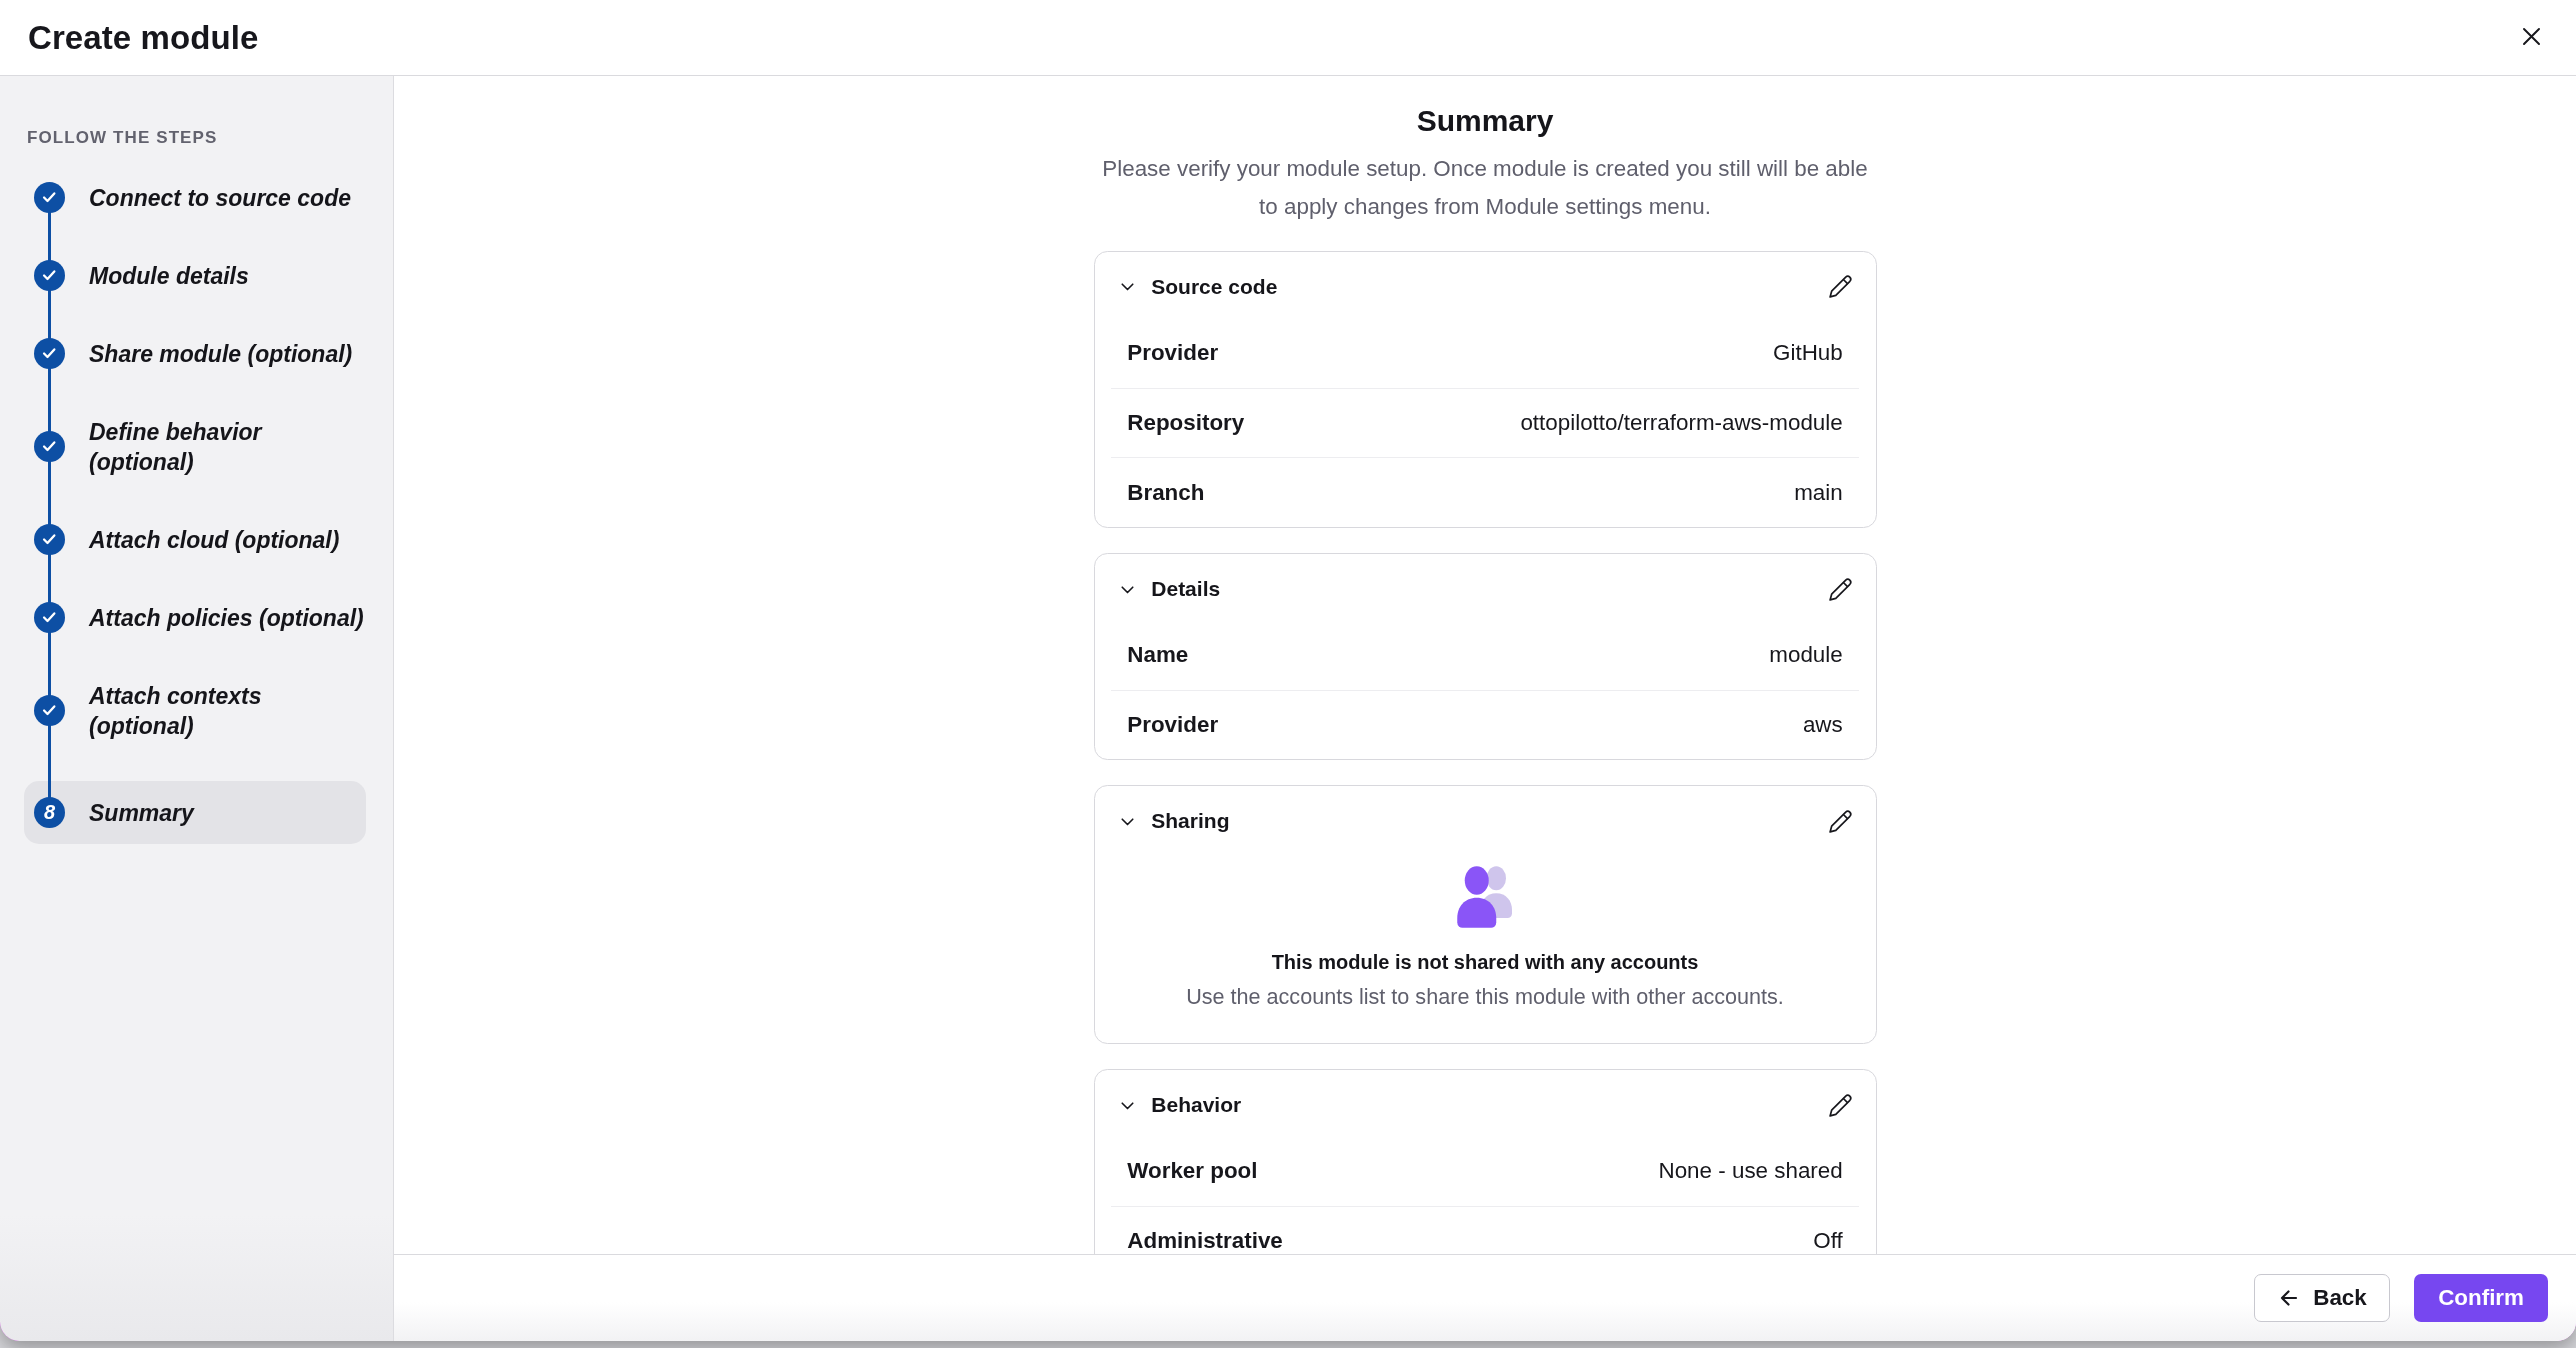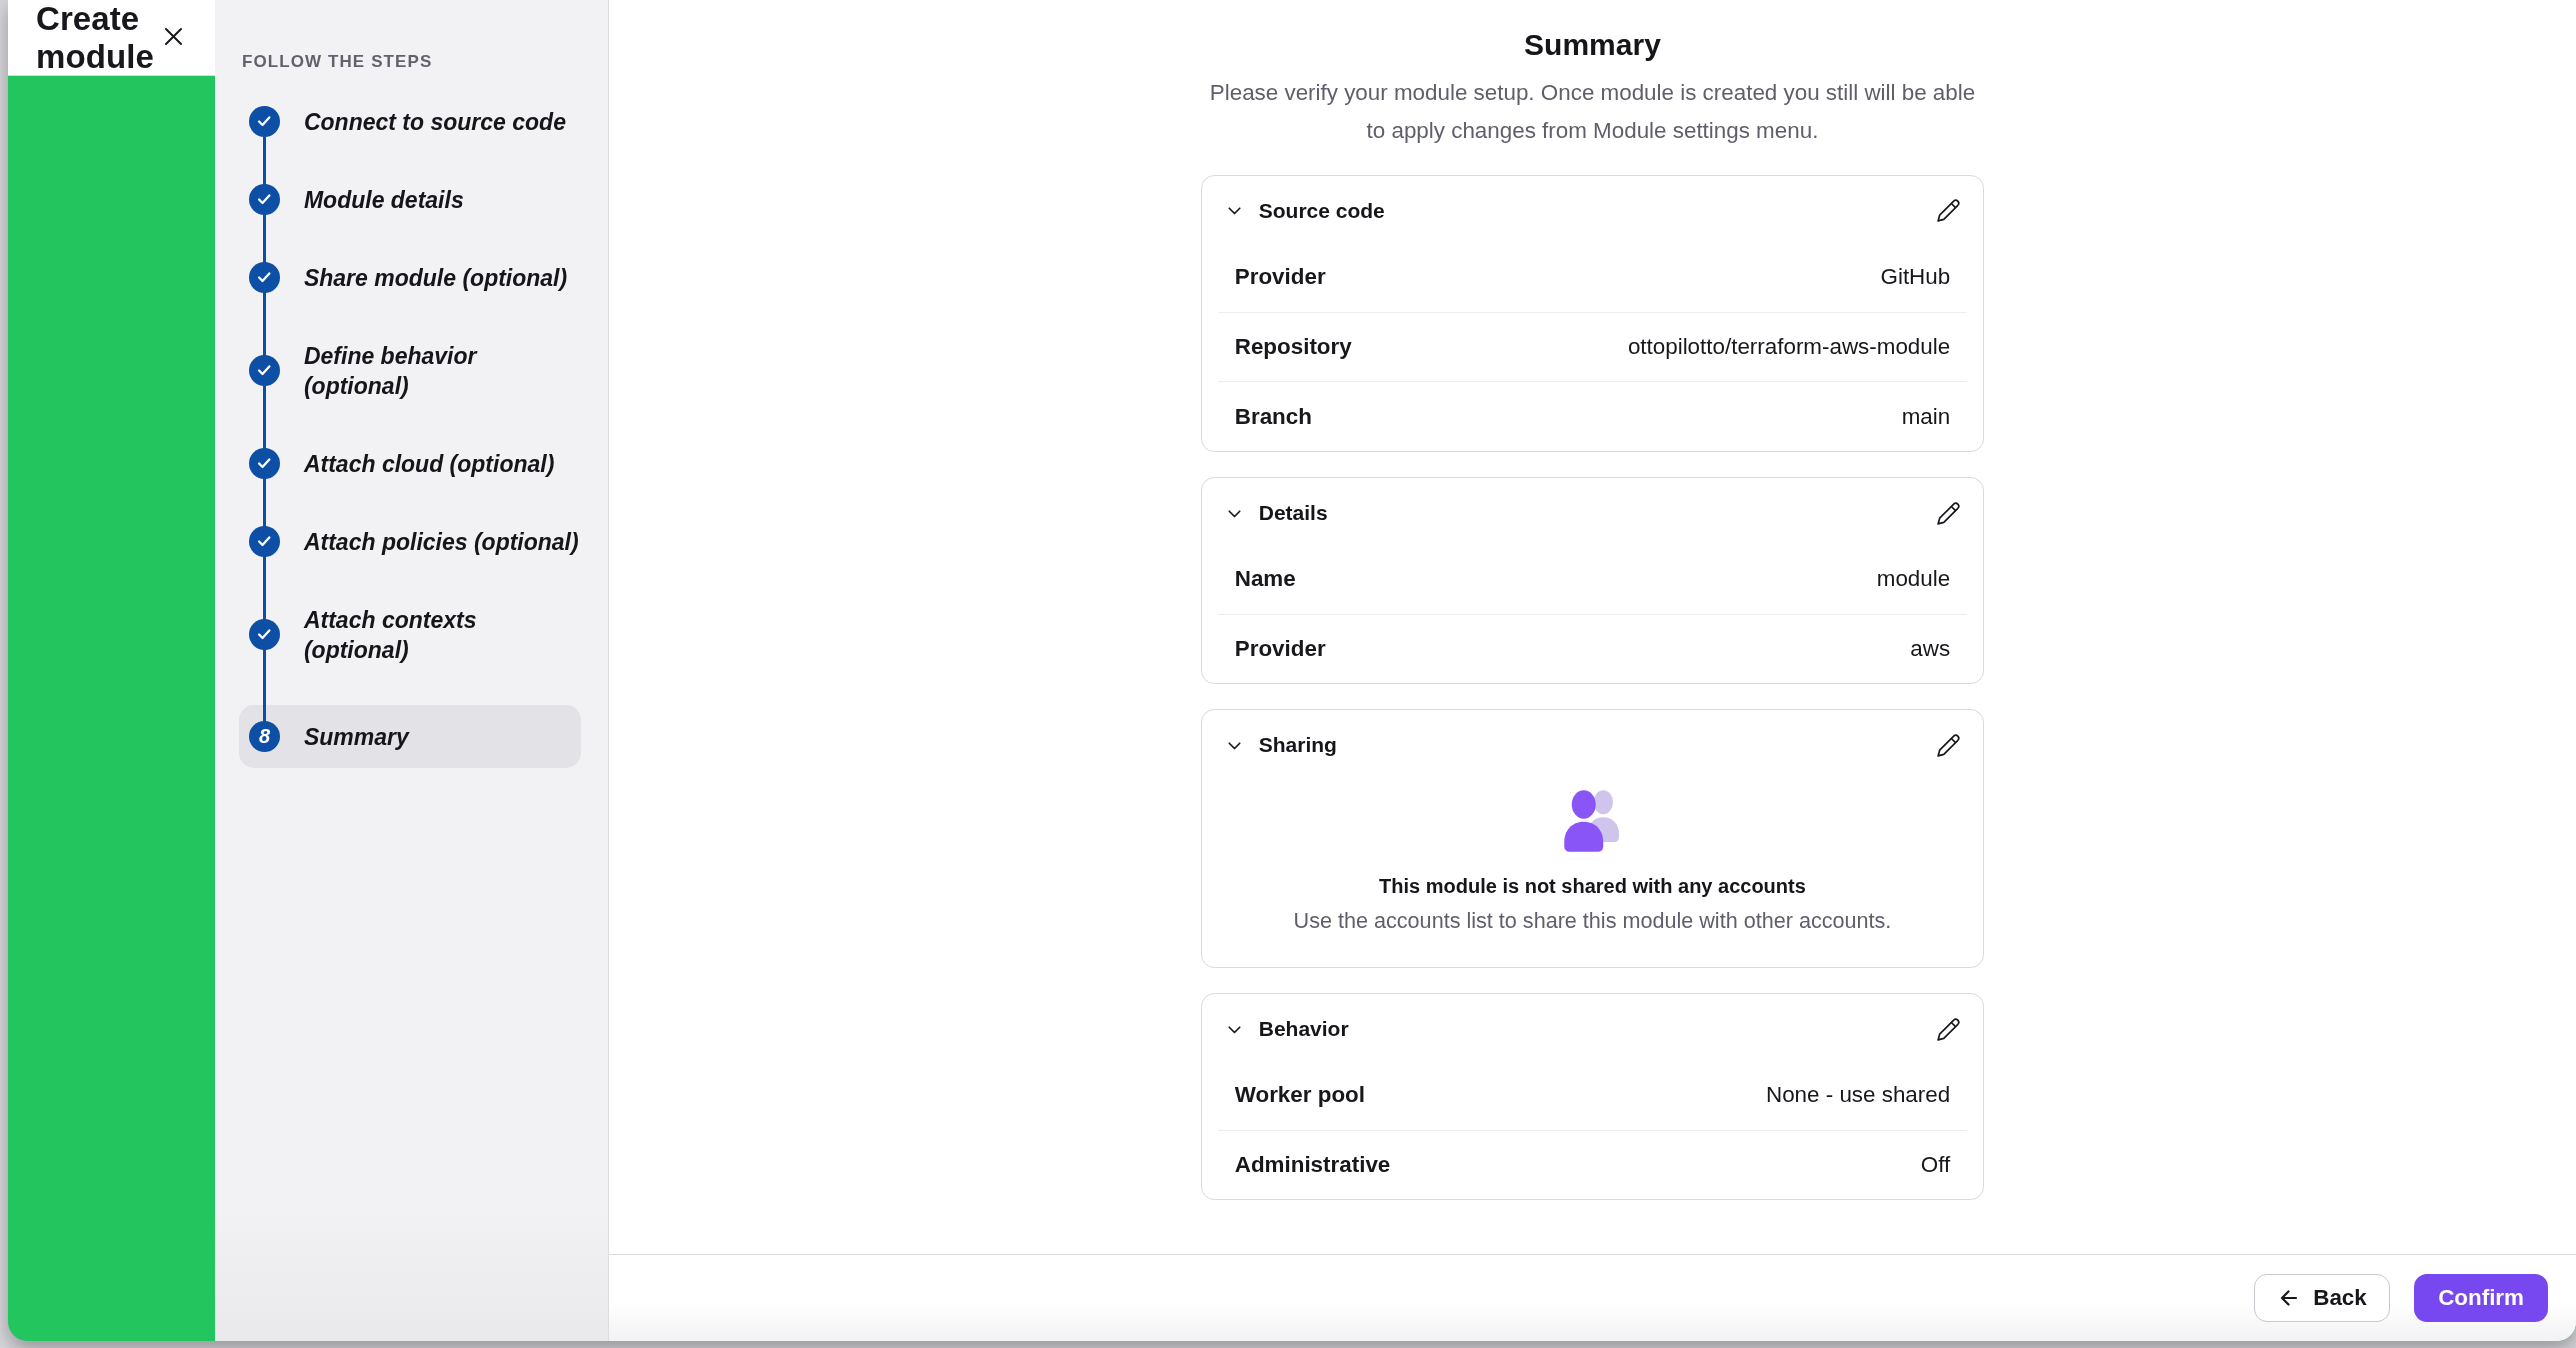--- a/index.html
+++ b/index.html
@@ -6,25 +6,25 @@
   html,body { width:2576px; height:1348px; }
   body {
     font-family:"Liberation Sans", sans-serif;
     background:#d7d7db;
     position:relative;
     overflow:hidden;
     color:#17171c;
   }
   .modal {
     position:absolute; left:0; top:0; right:0; bottom:7.5px;
-    background:#22c55e;
+    background:#d946ef;
     border-radius:0 0 19.4px 19.4px;
     overflow:hidden;
     box-shadow:0 7.5px 19.4px rgba(0,0,0,.30);
-    display:flex; margin-left:8px;
+    display:flex; flex-direction:column;
   }
   
   .hdr {
     height:76px; flex:0 0 76px;
     border-bottom:1.5px solid #dadade;
     display:flex; align-items:center;
     padding:0 28px;
     background:#fff;
   }
   .hdr-title { font-size:33px; font-weight:700; letter-spacing:0.1px; }
@@ -98,21 +98,21 @@
   .share-sub { font-size:21.6px; color:#5f5f6c; margin-top:10.4px; }
   
   .ftr {
     flex:0 0 87px; height:87px;
     border-top:1.5px solid #dadade;
     display:flex; align-items:center; justify-content:flex-end;
     gap:24px; padding-right:28px;
     background:linear-gradient(180deg,#ffffff 55%, #f2f2f4 100%);
   }
   .btn {
-    height:48px; border-radius:13px; font-size:22.4px; font-weight:700;
+    height:48px; border-radius:7px; font-size:22.4px; font-weight:700;
     display:flex; align-items:center; justify-content:flex-start;
     cursor:pointer; font-family:"Liberation Sans", sans-serif;
   }
   .btn-back {
     background:#fff; border:1.5px solid #c8c8cf; color:#17171c;
     padding:0 22.4px; gap:12px;
   }
   .btn-confirm {
     background:#7747f0; border:none; color:#fff; padding:0 24px;
   }

